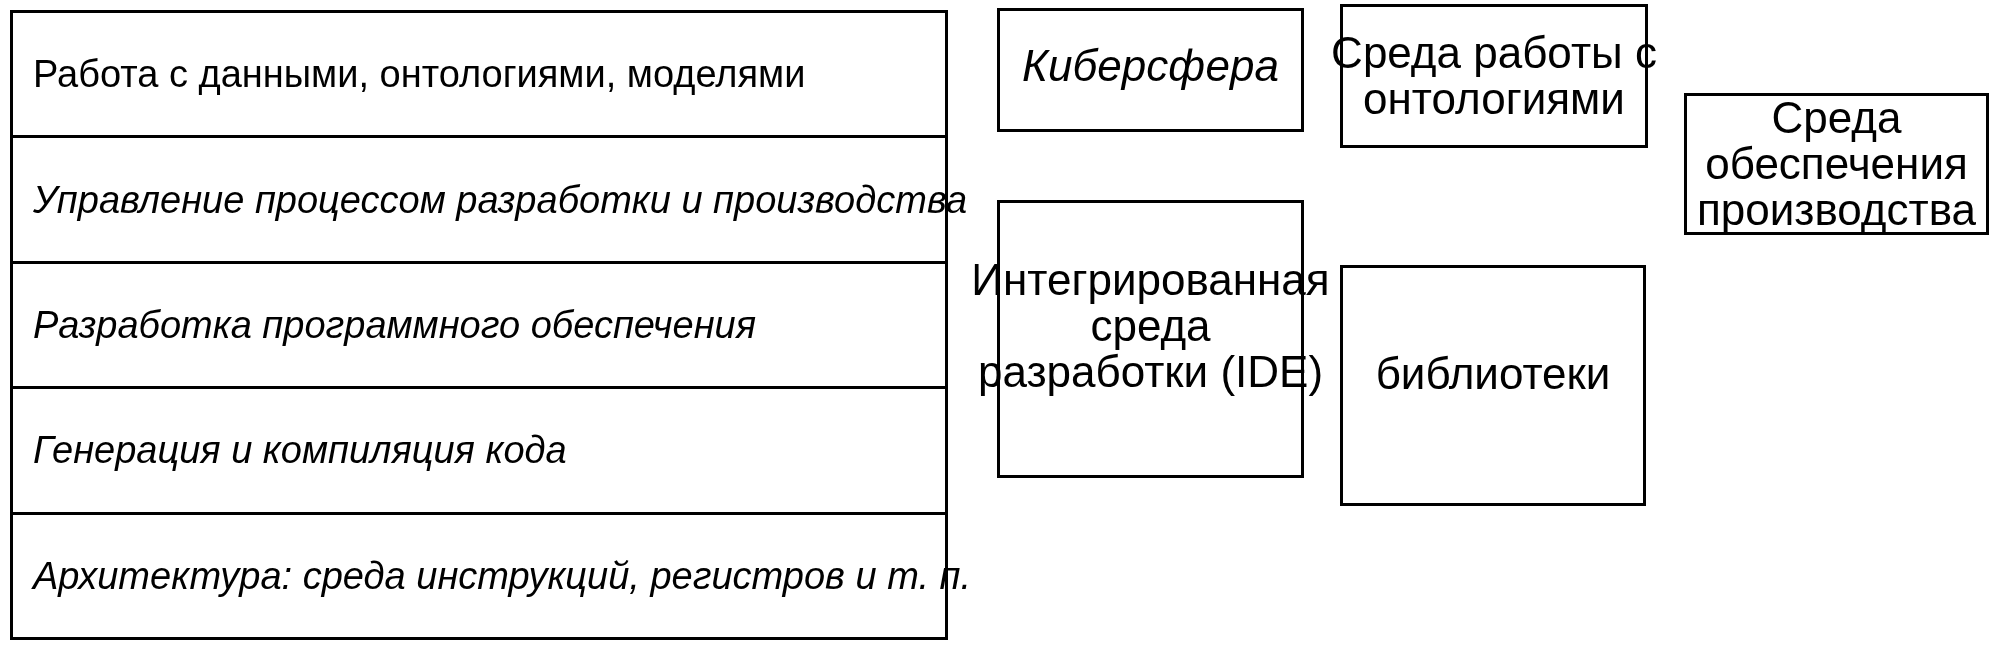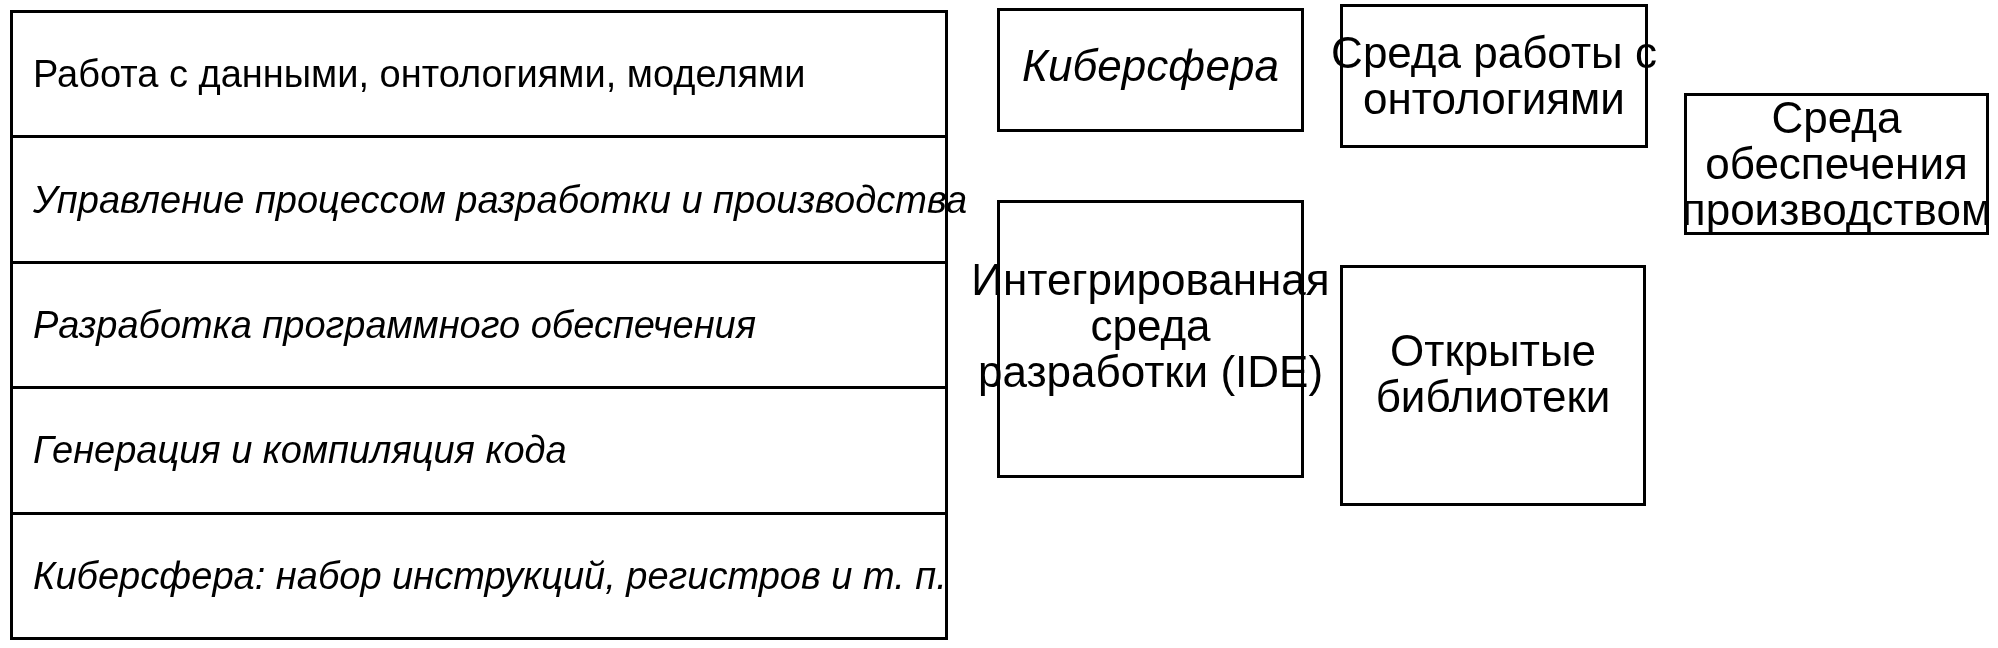--- a/index.html
+++ b/index.html
@@ -76,43 +76,42 @@
     <div class="stack-row">
       <span>Управление процессом разработки и производства</span>
     </div>
     <div class="stack-row">
       <span>Разработка программного обеспечения</span>
     </div>
     <div class="stack-row">
       <span>Генерация и компиляция кода</span>
     </div>
     <div class="stack-row">
-      <span>Киберсфера: набор инструкций, регистров и т. п.</span>
+      <span>Архитектура: среда инструкций, регистров и т. п.</span>
     </div>
   </div>
 
   <div class="box box-cybersphere">
     <div class="box-line">Киберсфера</div>
   </div>
 
   <div class="box box-model-env">
     <div class="box-line">Среда работы с</div>
     <div class="box-line">онтологиями</div>
   </div>
 
   <div class="box box-prod-env">
     <div class="box-line">Среда</div>
     <div class="box-line">обеспечения</div>
-    <div class="box-line">производством</div>
+    <div class="box-line">производства</div>
   </div>
 
   <div class="box box-ide">
     <div class="box-line">Интегрированная</div>
     <div class="box-line">среда</div>
     <div class="box-line">разработки (IDE)</div>
   </div>
 
   <div class="box box-open-libs">
-    <div class="box-line">Открытые</div>
     <div class="box-line">библиотеки</div>
   </div>
 
 </div>
 
 </body></html>

